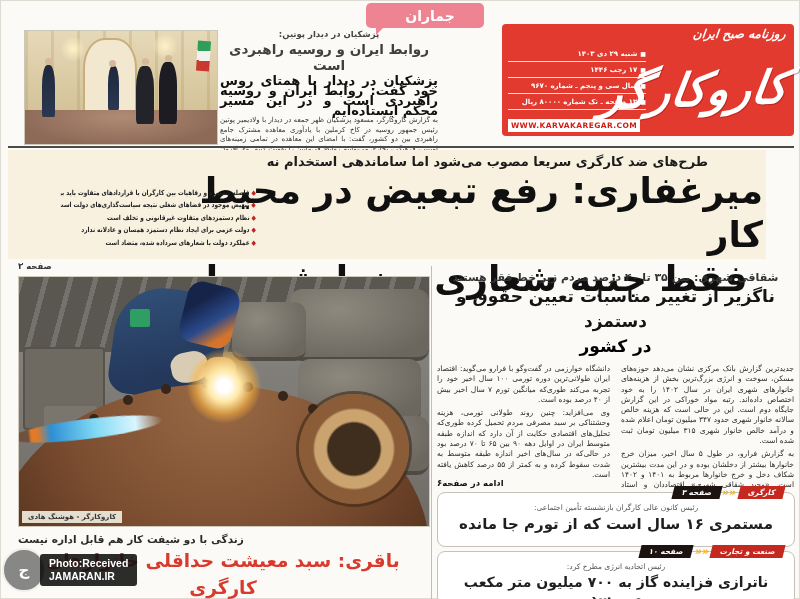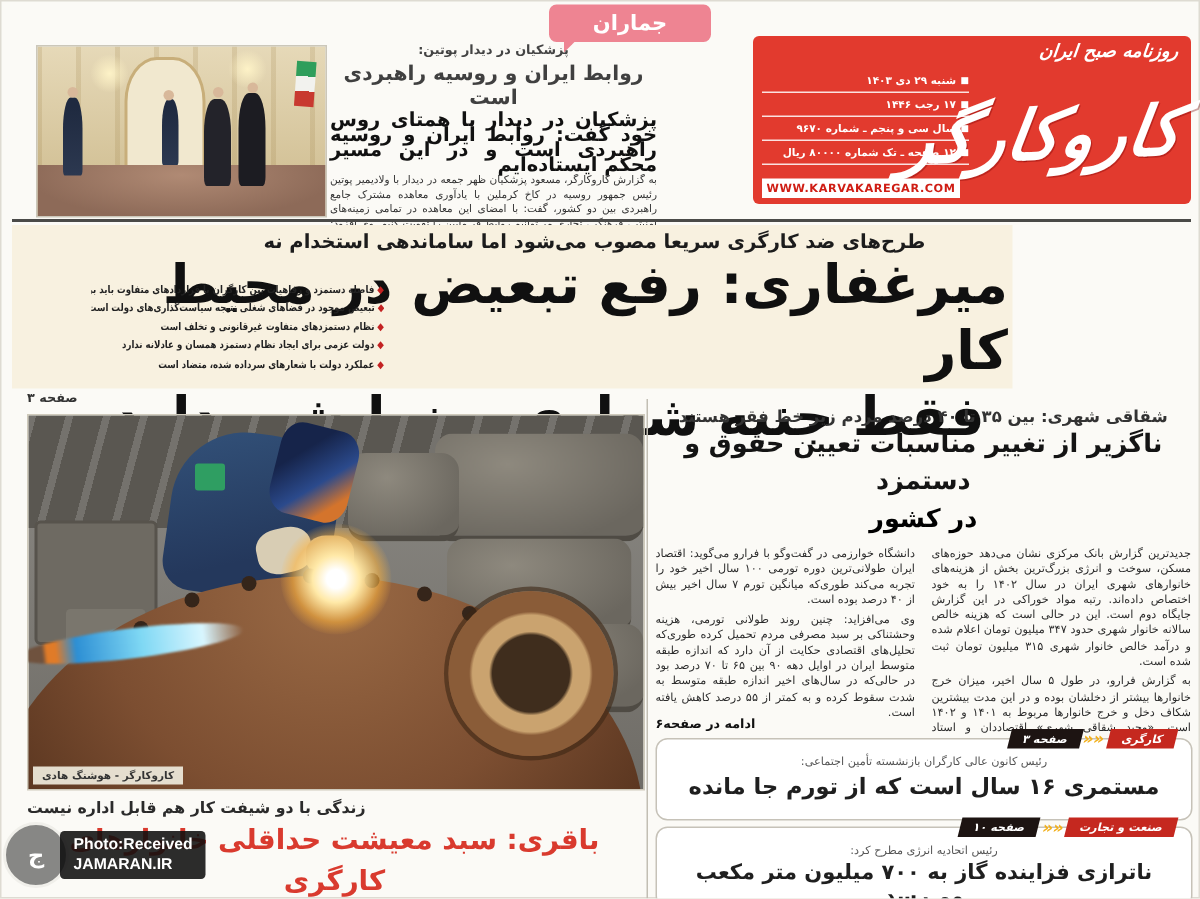--- a/index.html
+++ b/index.html
@@ -3,21 +3,21 @@
 <meta charset="utf-8">
 <style>
   html,body{margin:0;padding:0;background:#e9e7e0;}
   #canvas{position:relative;width:800px;height:599px;background:#fbfaf6;overflow:hidden;
           font-family:"DejaVu Sans",sans-serif;box-shadow:inset 0 0 0 1px #dedbd2;}
   [dir="rtl"]{unicode-bidi:embed;}
 
   
   .bubble{position:absolute;left:366px;top:3px;width:108px;height:25px;background:#ee8492;
           border-radius:5px;display:flex;align-items:center;justify-content:center;
-          color:#fff;font-weight:bold;font-size:14px;}
+          color:#fff;font-weight:bold;font-size:14px;padding-left:10px;}
   .bubble::after{content:"";position:absolute;left:10px;bottom:-7px;border:5px solid transparent;
           border-top-color:#ee8492;border-left-color:#ee8492;}
 
   
   .masthead{position:absolute;left:502px;top:24px;width:292px;height:112px;background:#e23a2e;
             border-radius:4px;}
   .tagline{position:absolute;right:8px;top:3px;color:#fff;font-size:12px;font-weight:bold;
            font-style:italic;transform:skewX(-6deg);}
   .brand{position:absolute;right:2px;top:26px;width:195px;text-align:center;color:#fff;
          font-size:46px;font-weight:bold;font-style:italic;line-height:80px;
@@ -52,21 +52,21 @@
   .putin-text{position:absolute;right:2px;top:2px;width:218px;height:115px;direction:rtl;}
   .putin-kicker{text-align:center;font-size:8.5px;font-weight:bold;color:#444;}
   .putin-head{text-align:center;font-size:13.5px;font-weight:bold;color:#404040;margin:2px 0 3px;}
   .putin-lead{font-size:13px;line-height:10px;font-weight:bold;color:#111;text-align:justify;}
   .putin-body{font-size:7px;line-height:9.5px;color:#333;text-align:justify;height:51px;overflow:hidden;}
   .putin-cont{font-size:7.5px;font-weight:bold;color:#111;text-align:left;margin-top:1px;}
 
   .top-rule{position:absolute;left:8px;top:146px;width:786px;height:2px;background:#4a4a48;}
 
   
-  .lead{position:absolute;left:8px;top:150px;width:667px;height:109px;background:#f8f1e0;}
+  .lead{position:absolute;left:8px;top:150px;width:758px;height:109px;background:#f8f1e0;}
   .lead-kicker{position:absolute;right:58px;top:4px;direction:rtl;font-size:13px;font-weight:bold;color:#1c1c1c;}
   .lead-h{position:absolute;right:0;top:19px;width:618px;direction:rtl;color:#101010;font-weight:bold;}
   .lead-h .l1{font-size:36px;line-height:44px;text-align:right;padding-right:3px;letter-spacing:-1px;}
   .lead-h .l2{font-size:36px;line-height:44px;text-align:center;letter-spacing:-1px;}
   .bullets{position:absolute;left:10px;top:37px;width:238px;direction:rtl;
            transform:scaleX(.82);transform-origin:top right;}
   .bullet{font-size:7px;line-height:12.4px;font-weight:bold;color:#222;white-space:nowrap;overflow:hidden;}
   .bullet::before{content:"◆ ";color:#c32222;font-size:7px;}
   .page3{position:absolute;left:18px;top:261px;font-size:8.5px;font-weight:bold;color:#333;direction:rtl;}
 

